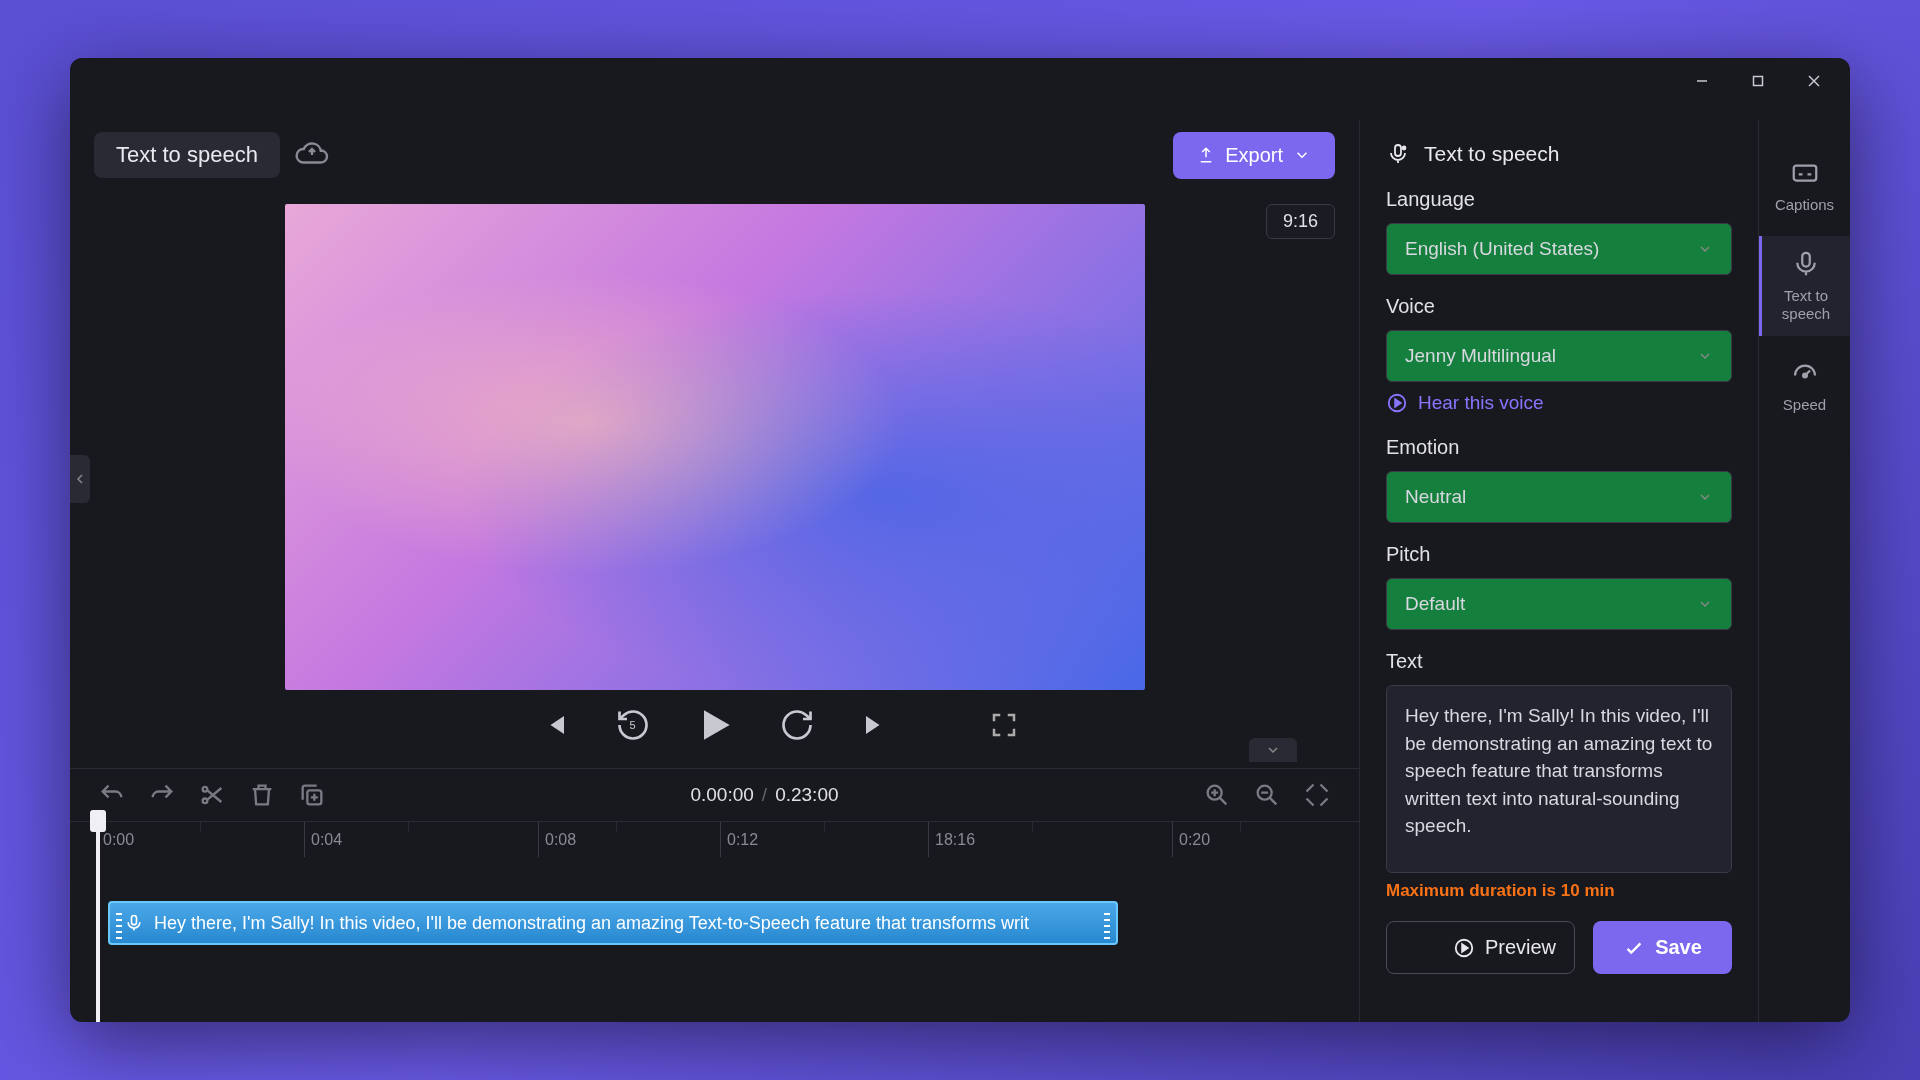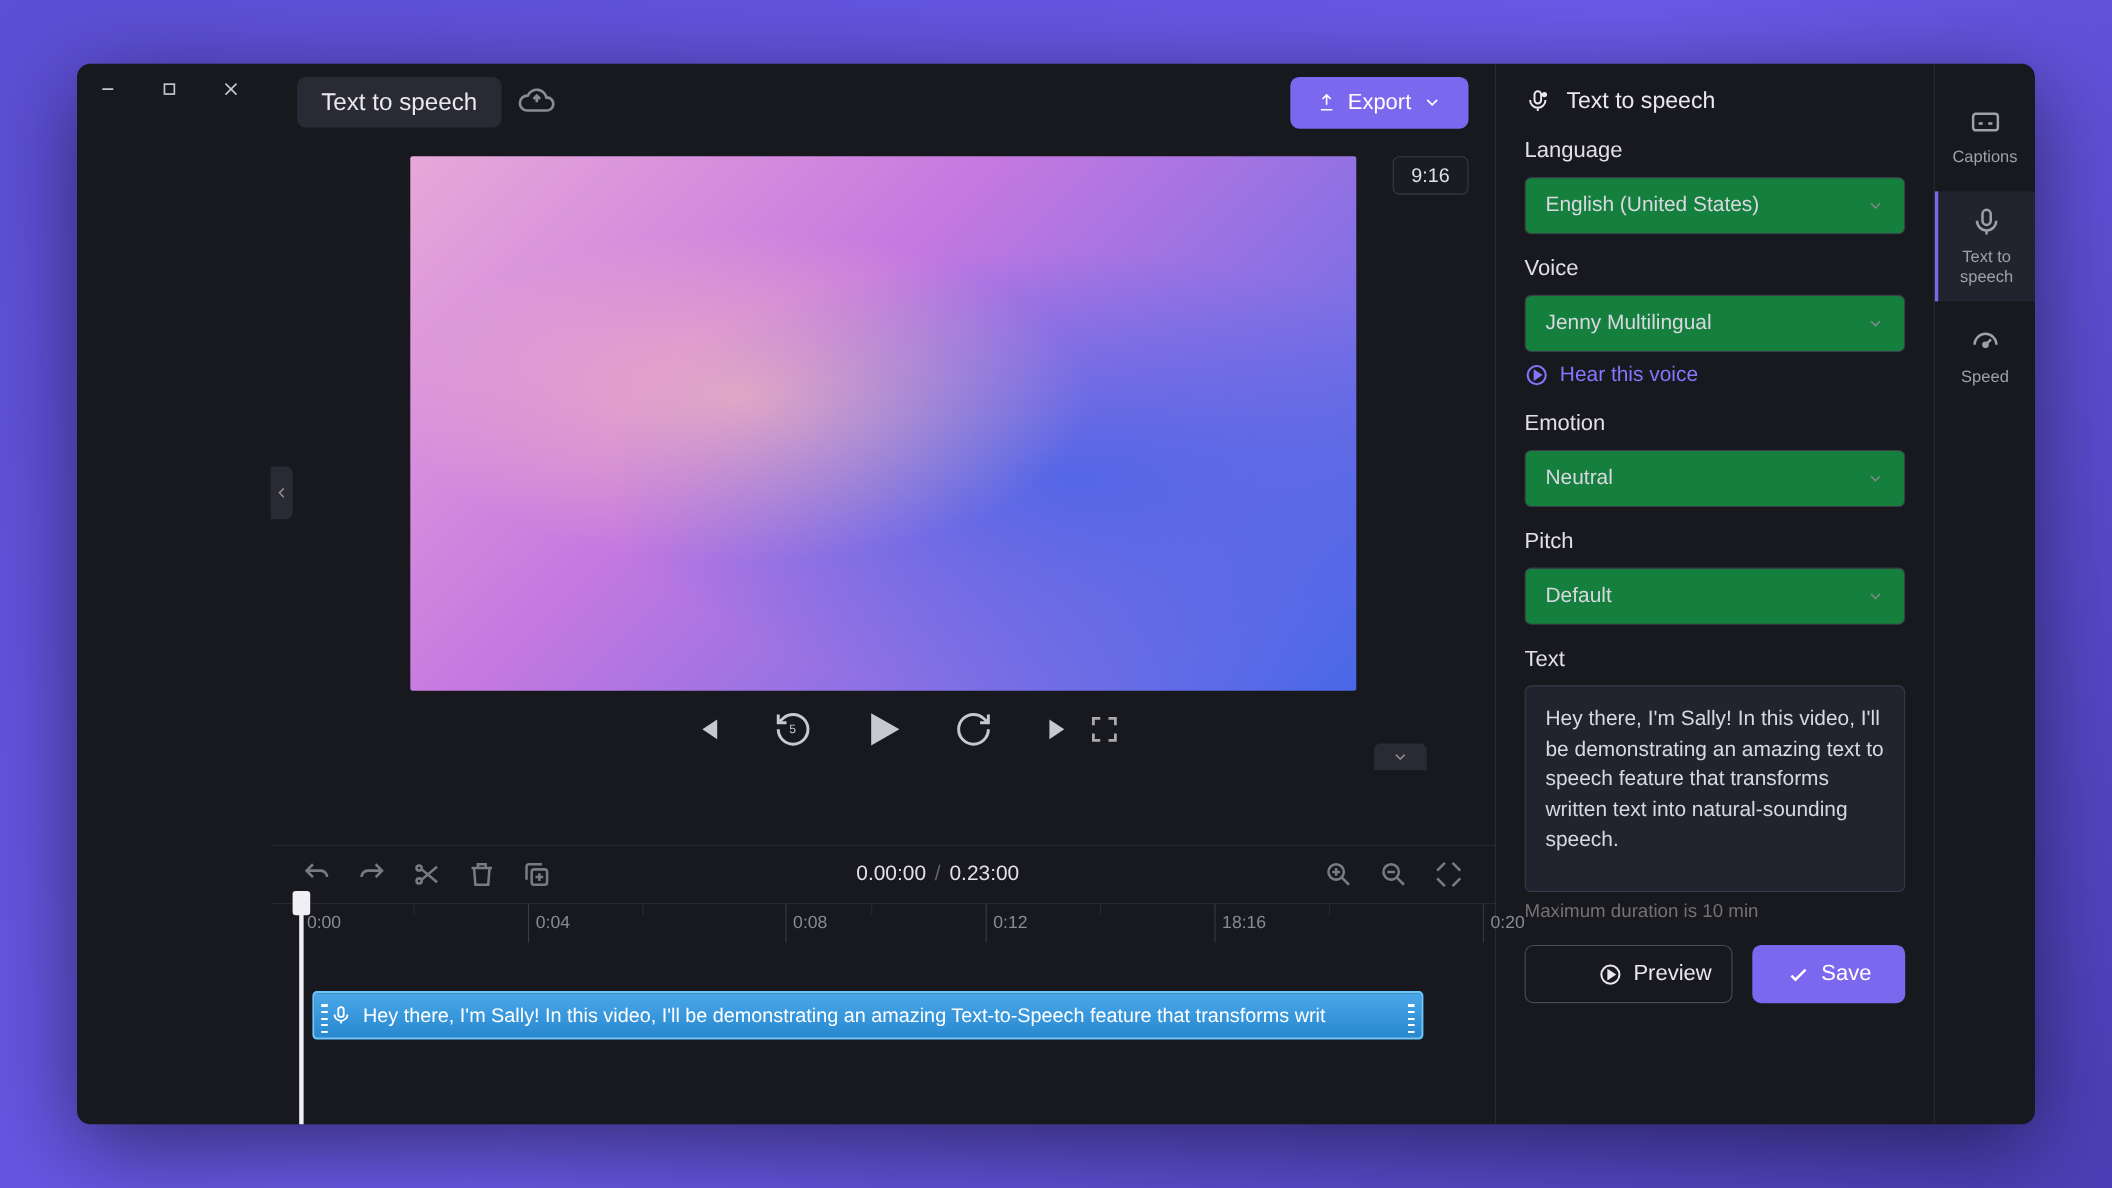--- a/index.html
+++ b/index.html
@@ -8,22 +8,23 @@
   background: linear-gradient(135deg, #5b4fd4 0%, #6a5ae8 50%, #4a3fb5 100%);
   display: flex; align-items: center; justify-content: center;
   overflow: hidden;
 }
 .window {
   width: 1780px; height: 964px;
   background: #18181f;
   border-radius: 12px;
   overflow: hidden;
   position: relative;
-  display: flex; 
+  display: flex; flex-direction: column;
   box-shadow: 0 20px 80px rgba(0,0,0,0.5);
+  gap: 16px;
 }
 .titlebar {
   height: 46px;
   display: flex; justify-content: flex-end; align-items: center;
   padding-right: 8px;
 }
 .winbtn {
   width: 56px; height: 38px;
   display: flex; align-items: center; justify-content: center;
   cursor: pointer; color: #c8c8d0;
@@ -229,34 +230,34 @@
   background: #232330;
   border: 1px solid #3a3a48;
   border-radius: 6px;
   padding: 16px 18px;
   color: #d8d8e0; font-size: 19px;
   line-height: 1.45;
   min-height: 188px; margin-bottom: 8px;
   resize: none; font-family: inherit;
 }
 .hint {
-  color: #737373; font-size: 17px; margin-bottom: 20px;
+  color: #f97316; font-size: 17px; margin-bottom: 20px; font-weight: bold;
 }
 .panel-actions { display: flex; gap: 18px; }
 .btn {
   flex: 1; padding: 14px 0;
   border-radius: 8px; font-size: 20px; font-weight: 500;
   display: flex; align-items: center; justify-content: center; gap: 10px;
   cursor: pointer;
 }
 .btn-outline {
   border: 1px solid #4a4a58; color: #e8e8ee; background: transparent; padding-left: 48px;
 }
 .btn-primary {
-  background: #7b68ee; color: #fff; border: none;
+  background: #7b68ee; color: #fff; border: none; font-weight: bold;
 }
 .btn svg { width: 22px; height: 22px; }
 
 .sidetabs {
   width: 92px;
   border-left: 1px solid #2a2a34;
   display: flex; flex-direction: column;
   padding-top: 16px;
 }
 .sidetab {

